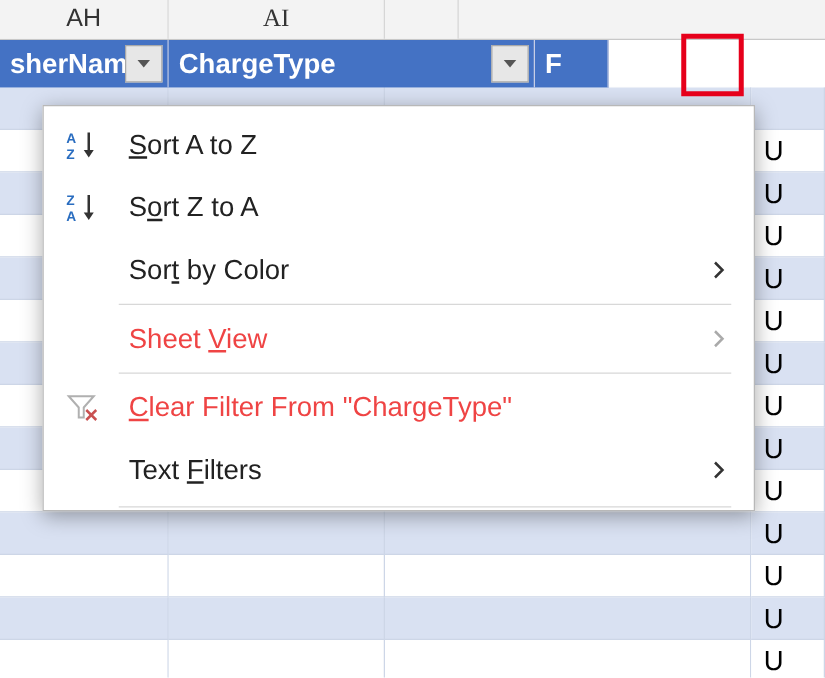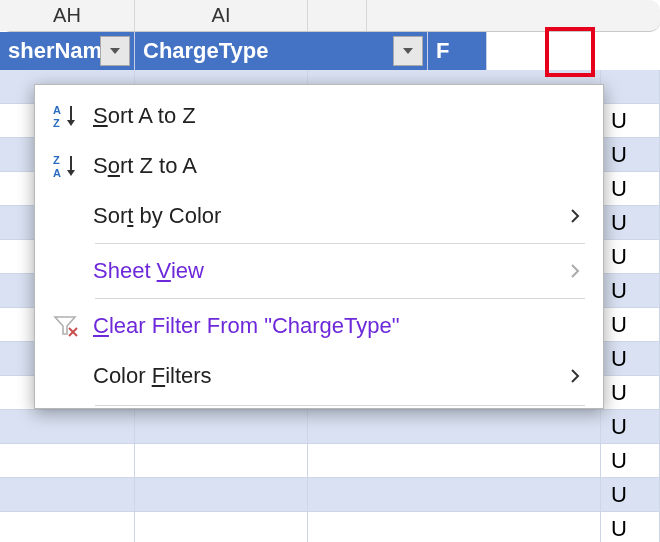--- a/index.html
+++ b/index.html
@@ -16,21 +16,20 @@
   }
   .grid {
     position: absolute;
     top: 0; left: 0; right: 0;
   }
   .col-headers {
     display: flex;
     height: 32px;
     background: #f3f3f3;
     border-bottom: 1px solid #c8c8c8;
-    border-radius: 10px;
   }
   .col-header {
     display:flex;
     align-items:center;
     justify-content:center;
     color:#333;
     font-size:20px;
     border-right:1px solid #d6d6d6;
     background:#f3f3f3;
   }
@@ -106,42 +105,42 @@
   }
   .menu-item {
     display:flex;
     align-items:center;
     height:50px;
     padding:0 16px 0 18px;
     font-size:22px;
     color:#222;
     cursor:pointer;
   }
-  .menu-item.disabled { color:#6d28d9; cursor:default; }
+  .menu-item.disabled { color:#ef4444; cursor:default; }
   .menu-icon {
     width:40px;
     display:flex;
     align-items:center;
     justify-content:flex-start;
   }
-  .menu-text { flex:1; }
+  .menu-text { flex:1;margin-left:10px; }
   .menu-text .ul { text-decoration:underline; text-underline-offset:2px; }
   .menu-chevron {
     width:24px;
     display:flex;
     align-items:center;
     justify-content:center;
   }
   .menu-sep {
     height:1px;
     background:#d8d8d8;
     margin:2px 18px 2px 60px;
   }
   .col-ah { width:135px; }
-  .col-ai { width:173px; }
+  .col-ai { width:173px;font-family:Liberation Serif, serif; }
   .col-aj { width:293px; }
   .col-ak { width:59px; }
 </style>
 </head>
 <body>
 
 <div class="grid">
   <div class="col-headers">
     <div class="col-header col-ah">AH</div>
     <div class="col-header col-ai">AI</div>
@@ -320,21 +319,21 @@
         <line x1="24" y1="14" x2="16" y2="22" stroke="#c95050" stroke-width="2"></line>
       </svg>
     </div>
     <div class="menu-text"><span class="ul">C</span><span>lear Filter From "ChargeType"</span></div>
     <div class="menu-chevron"></div>
   </div>
 
 
   <div class="menu-item">
     <div class="menu-icon"></div>
-    <div class="menu-text"><span>Color </span><span class="ul">F</span><span>ilters</span></div>
+    <div class="menu-text"><span>Text </span><span class="ul">F</span><span>ilters</span></div>
     <div class="menu-chevron">
       <svg width="10" height="16" viewBox="0 0 10 16">
           <path d="M2 2 L8 8 L2 14" fill="none" stroke="#333" stroke-width="2"></path>
         </svg>
     </div>
   </div>
 
   <div class="menu-sep" style="margin-top:4px"></div>
 
 </div>

